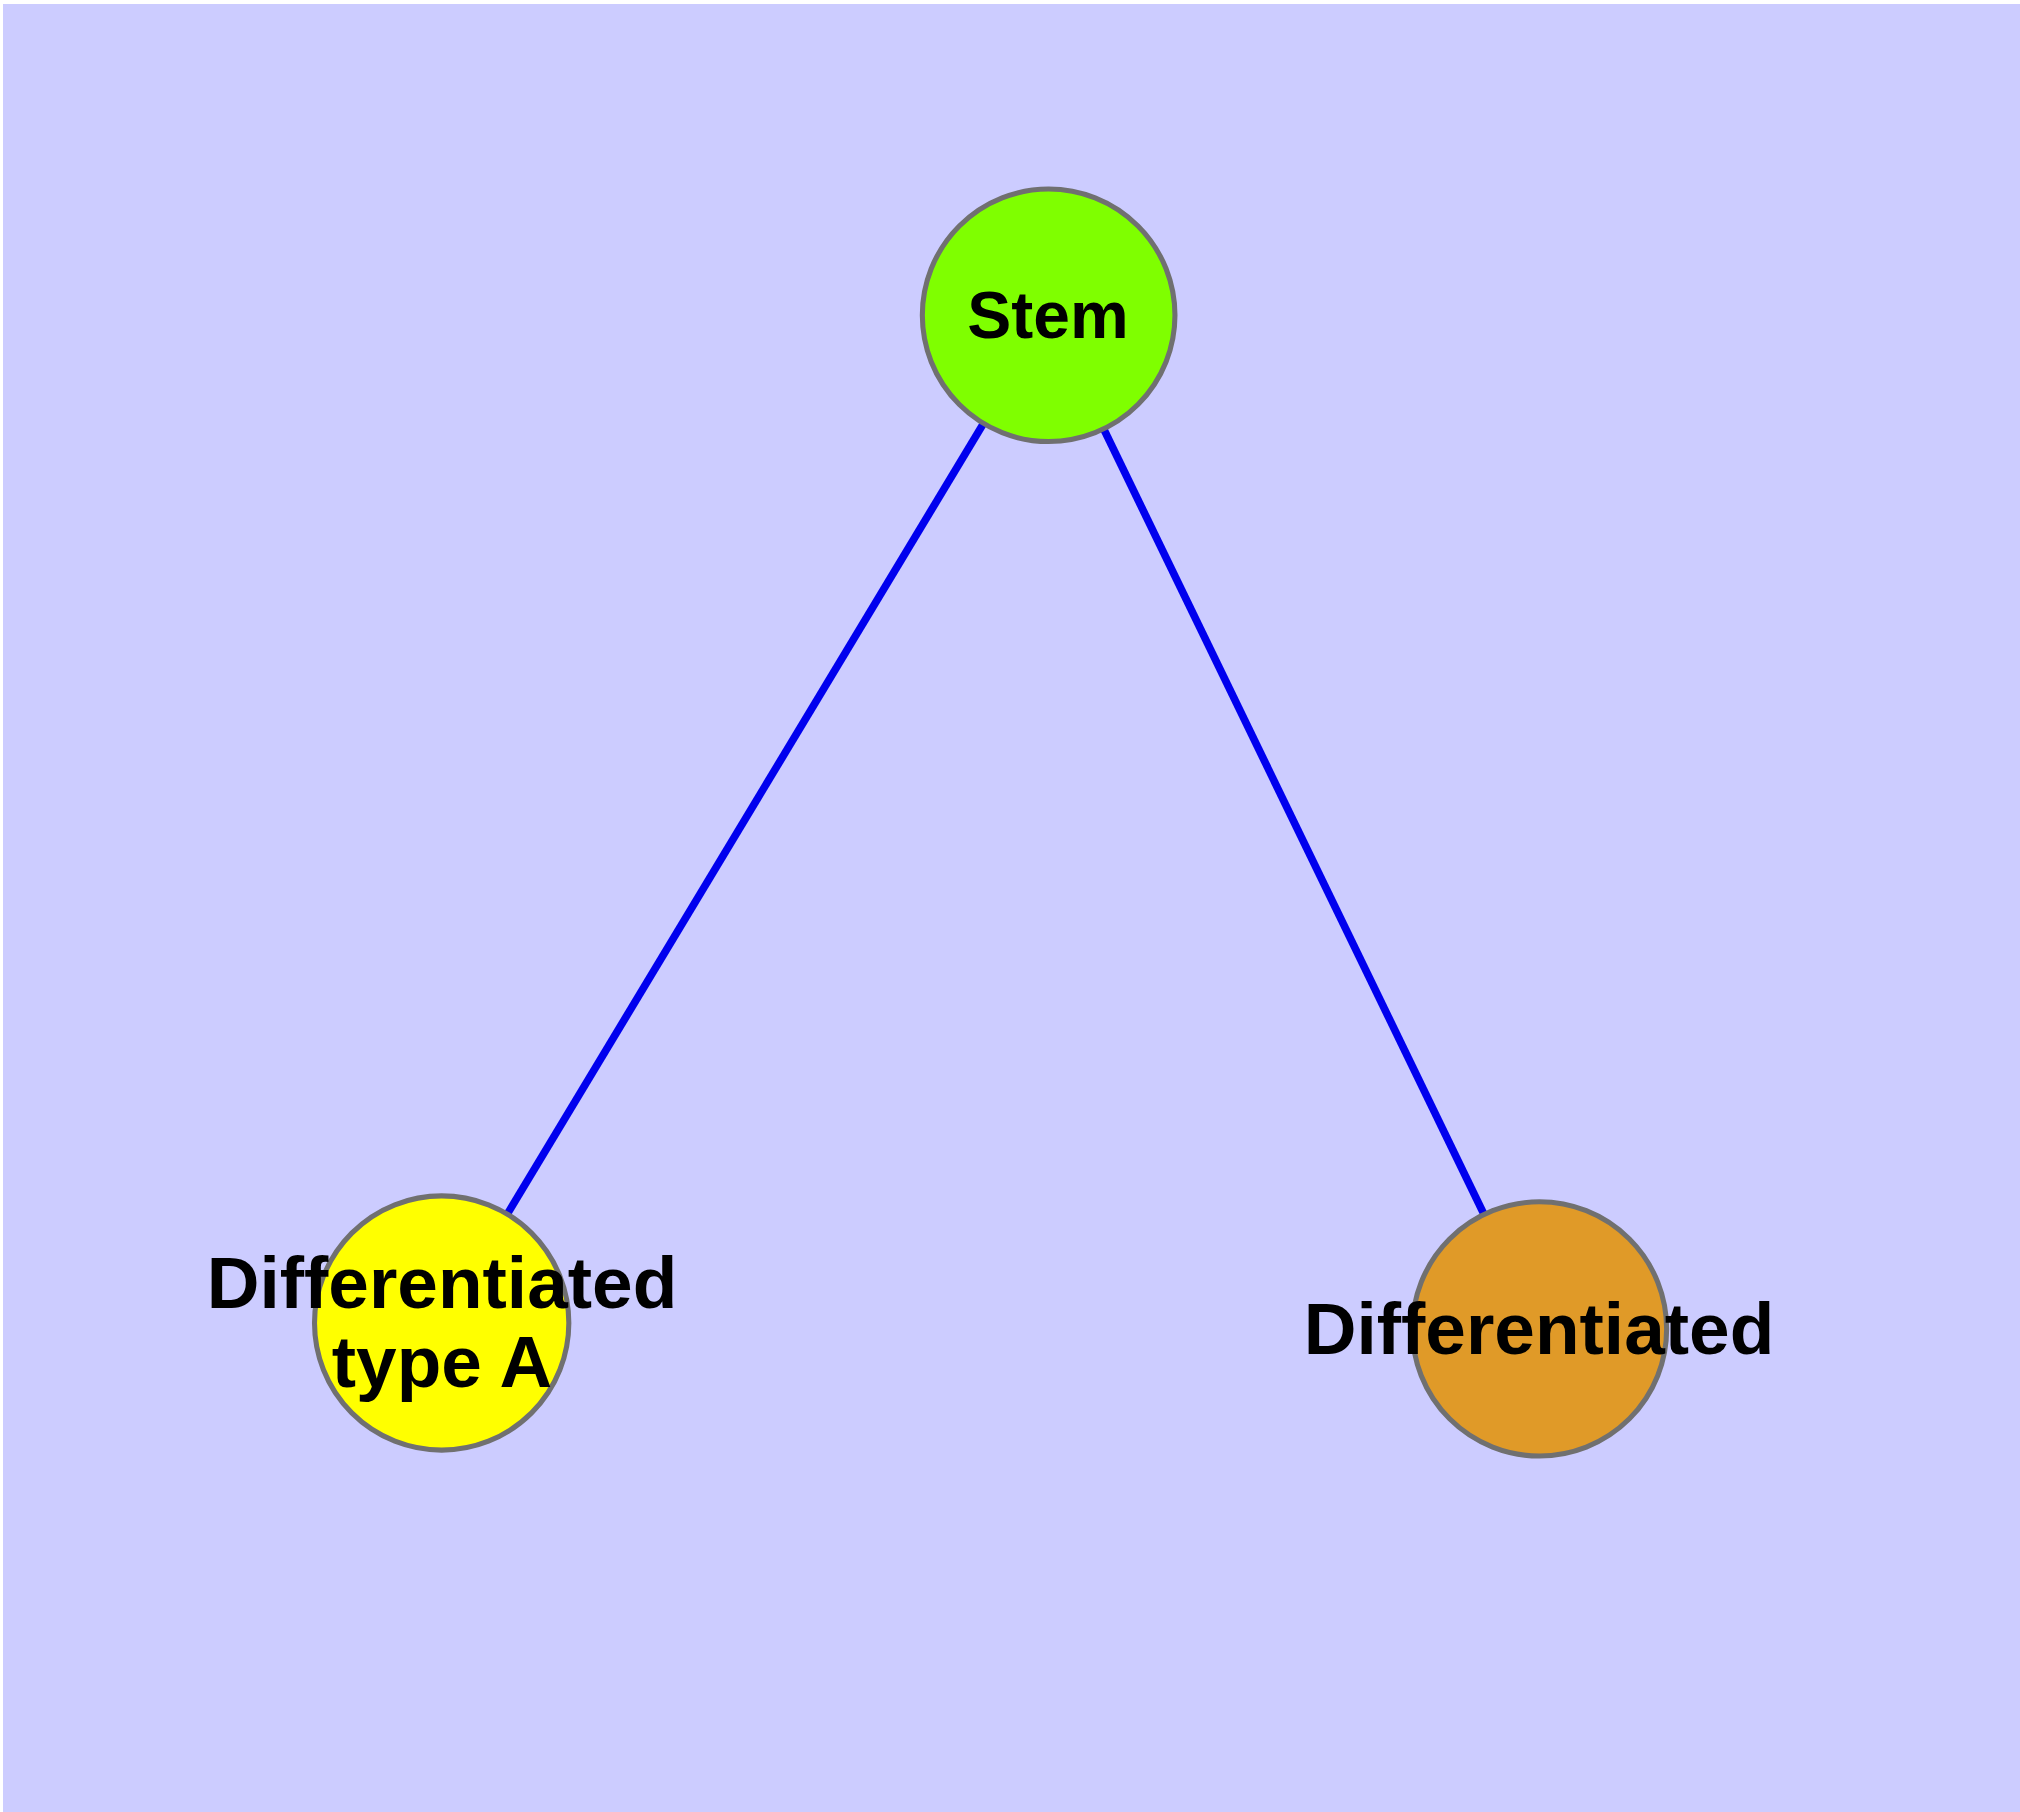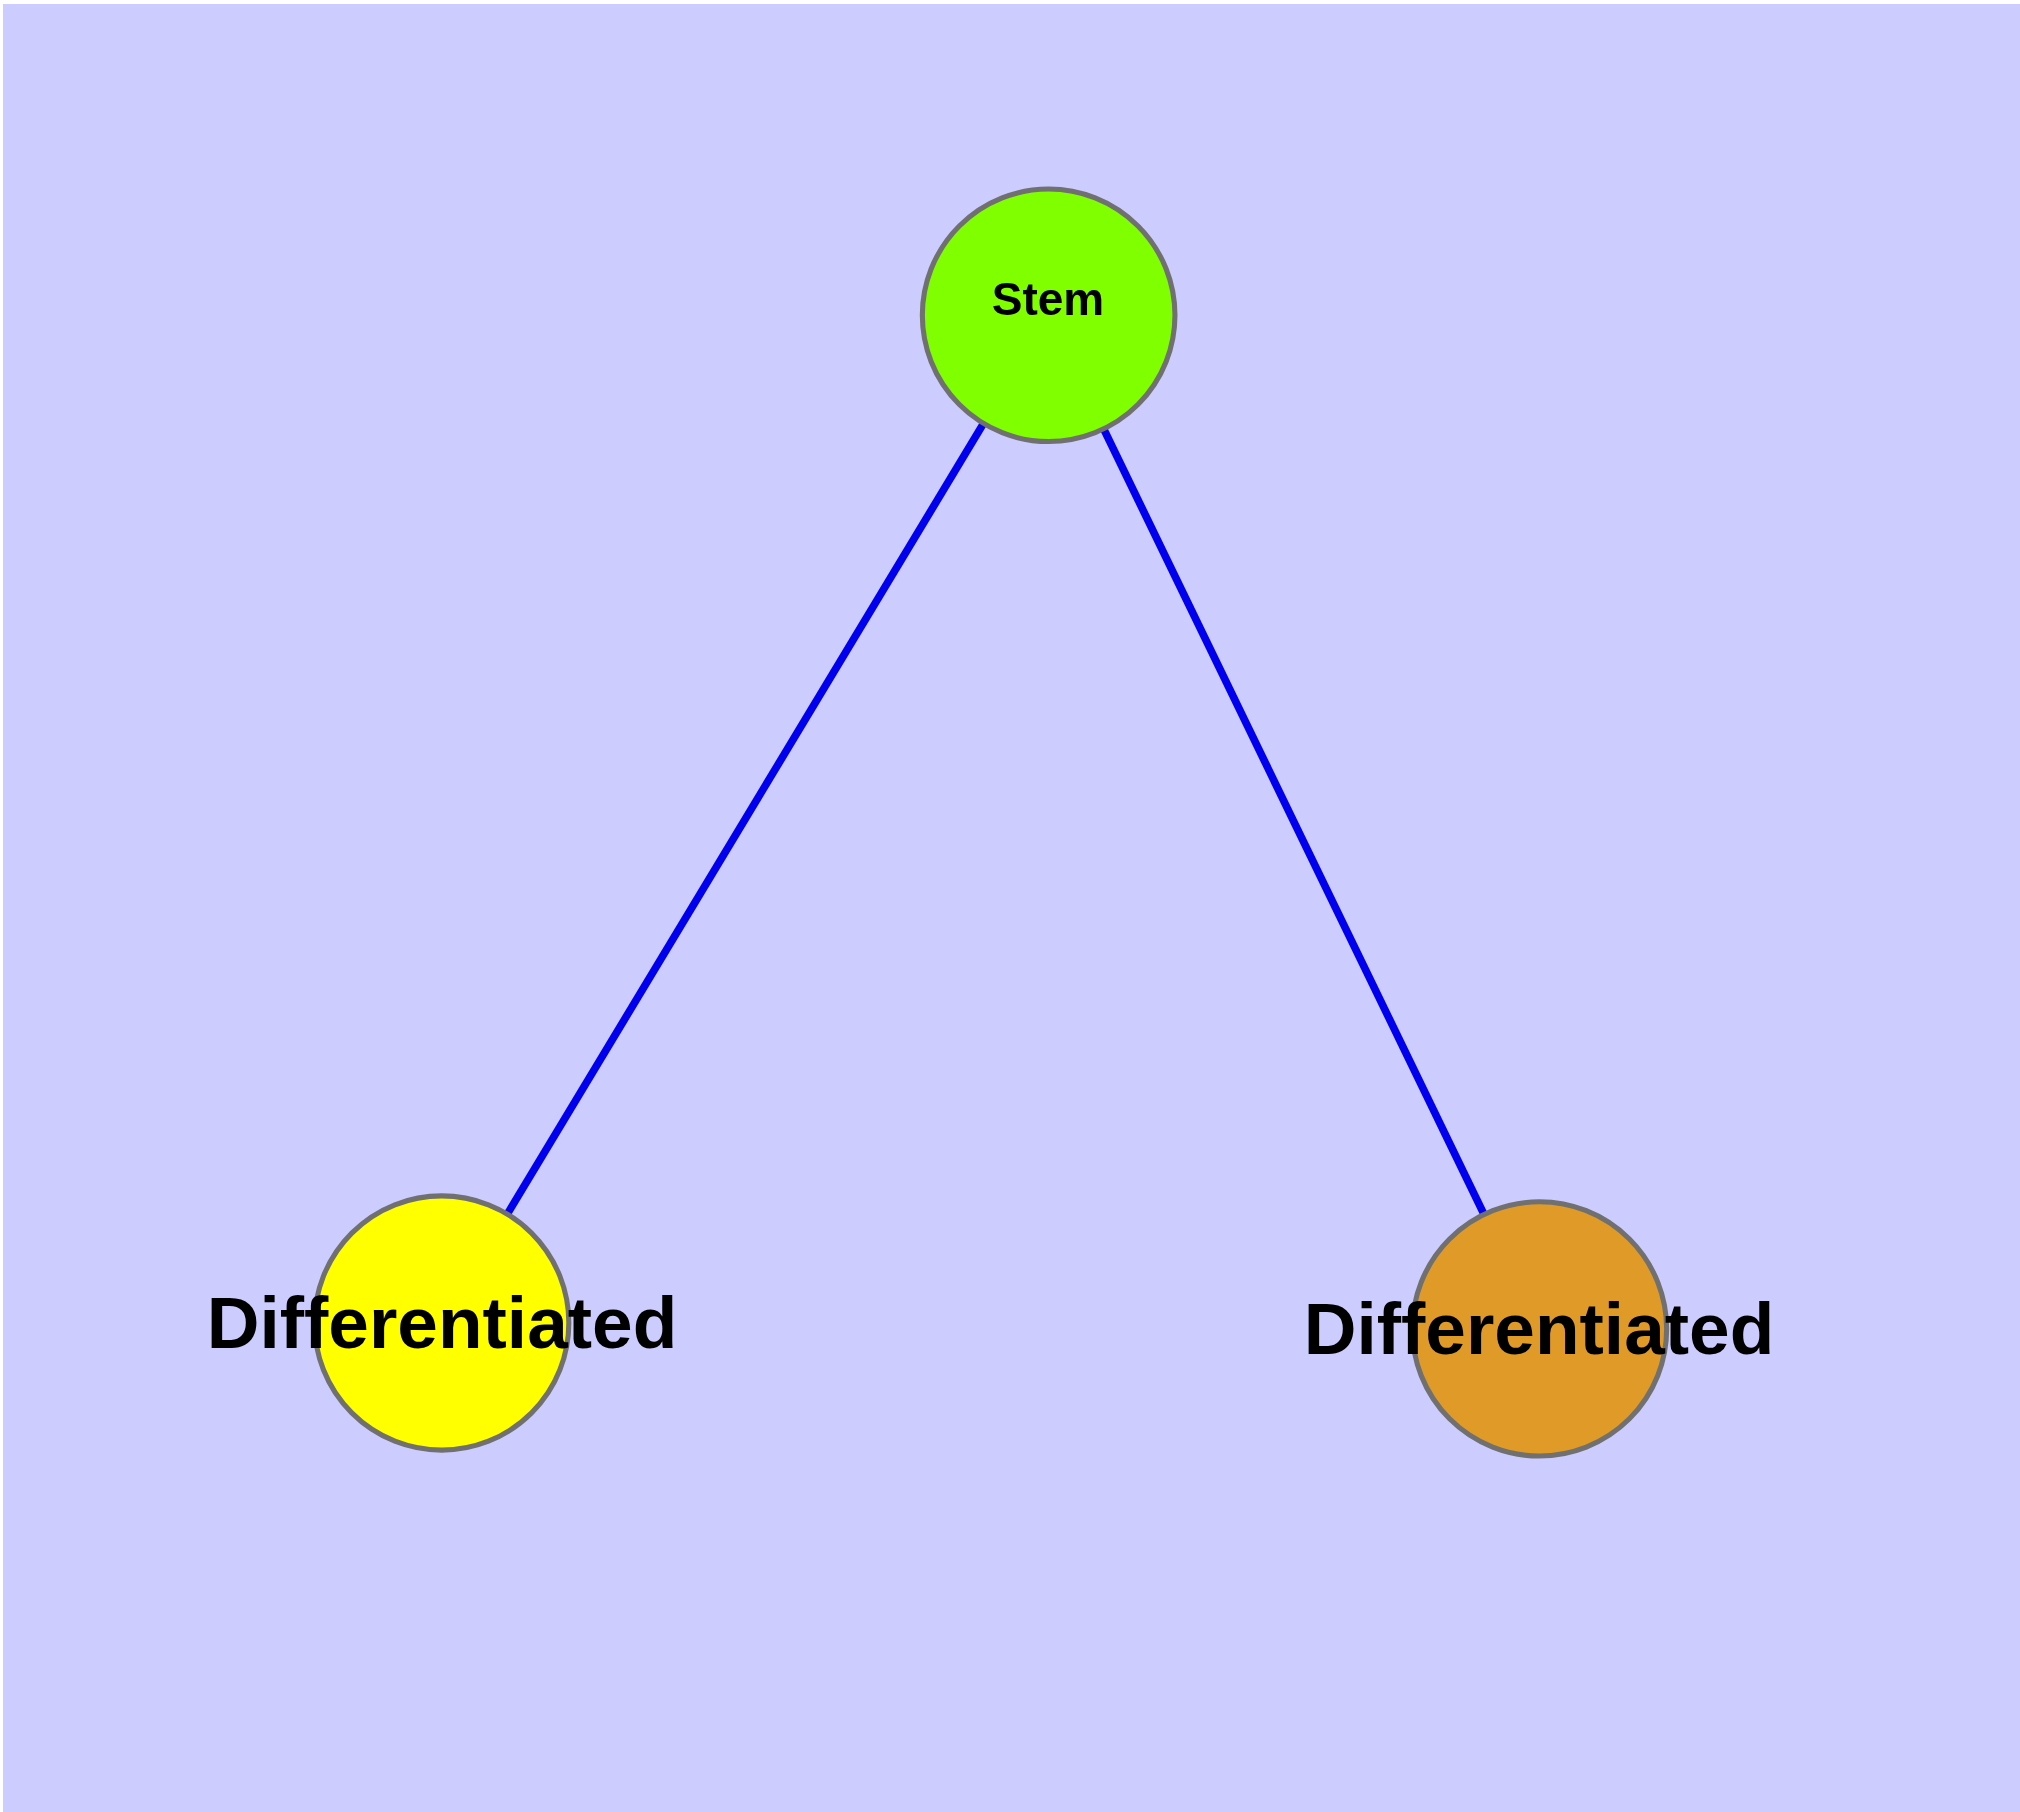--- a/index.html
+++ b/index.html
@@ -61,18 +61,18 @@
         <line x1="1237" y1="372" x2="1816" y2="1568" stroke="#0000ee" stroke-width="9" stroke-linecap="butt"></line>
       </g>
     <g id="nodes-layer">
         <circle cx="1237" cy="372" r="149" fill="#7fff00" stroke="#707070" stroke-width="6"></circle>
         <circle cx="521" cy="1561" r="150" fill="#ffff00" stroke="#707070" stroke-width="6"></circle>
         <circle cx="1816" cy="1568" r="150" fill="#e09a28" stroke="#707070" stroke-width="6"></circle>
       </g>
   </svg>
 
   <div id="labels-layer">
-      <div class="node-label root" style="left: 1048px; top: 300px; font-size: 46px;"><div>Stem</div></div>
-      <div class="node-label leaf" style="left: 442px; top: 1323px; font-size: 73px;"><div>Differentiated</div></div>
+      <div class="node-label root" style="left: 1048px; top: 316px; font-size: 66px;"><div>Stem</div></div>
+      <div class="node-label leaf" style="left: 442px; top: 1323px; font-size: 73px;"><div>Differentiated</div><div>type A</div></div>
       <div class="node-label leaf" style="left: 1539px; top: 1329px; font-size: 73px;"><div>Differentiated</div></div>
     </div>
 </div>
 
 
 </body></html>

